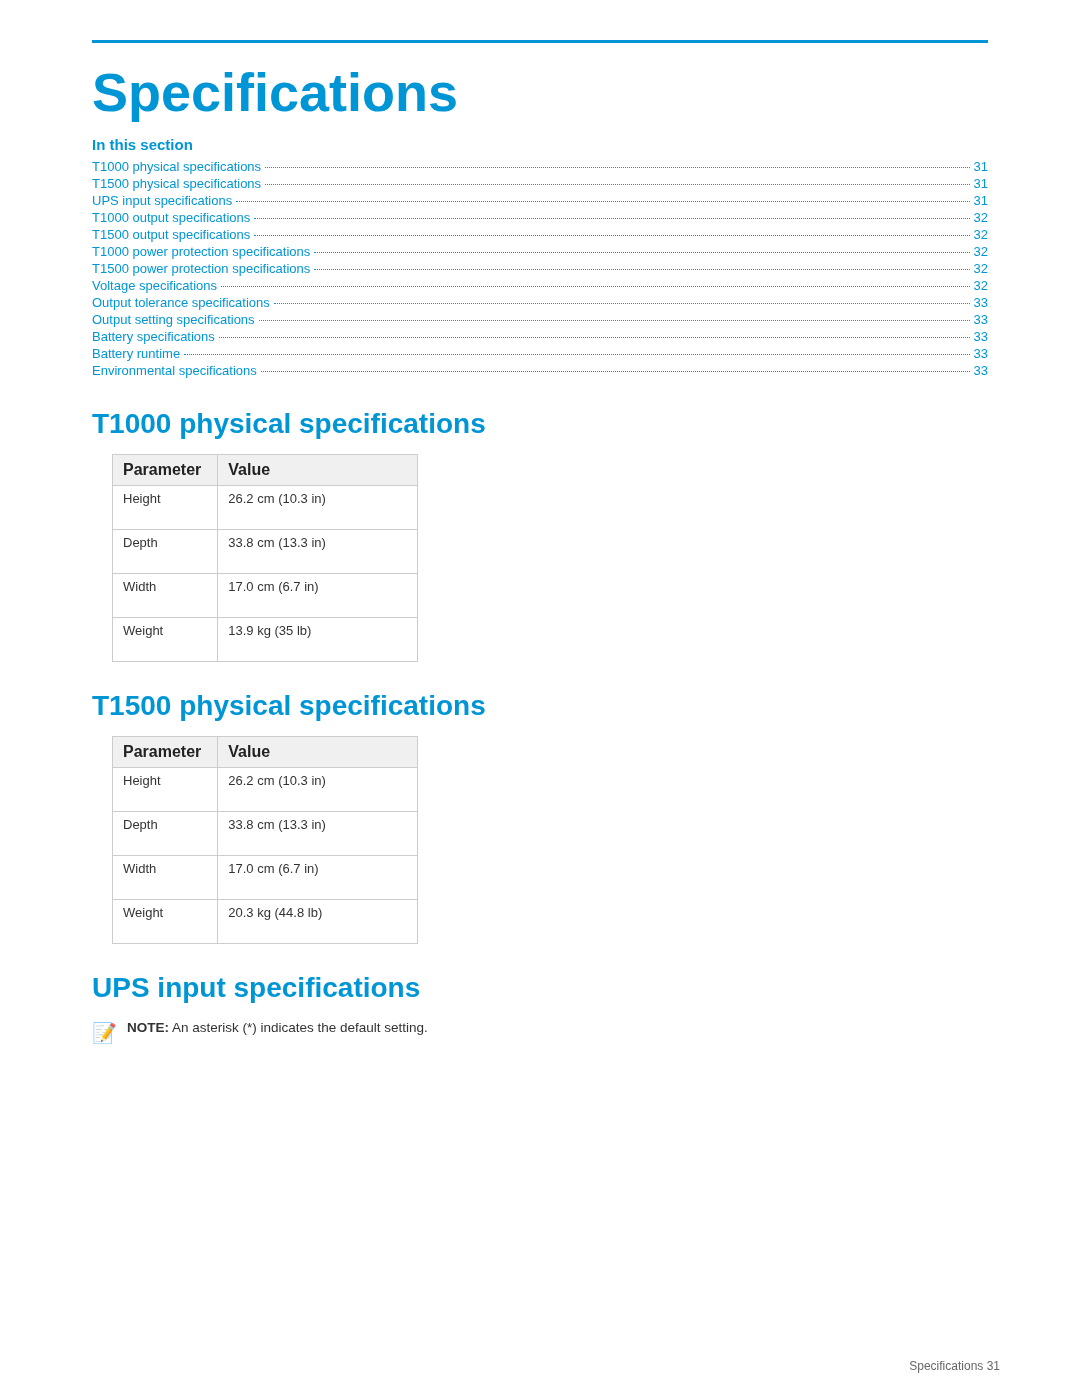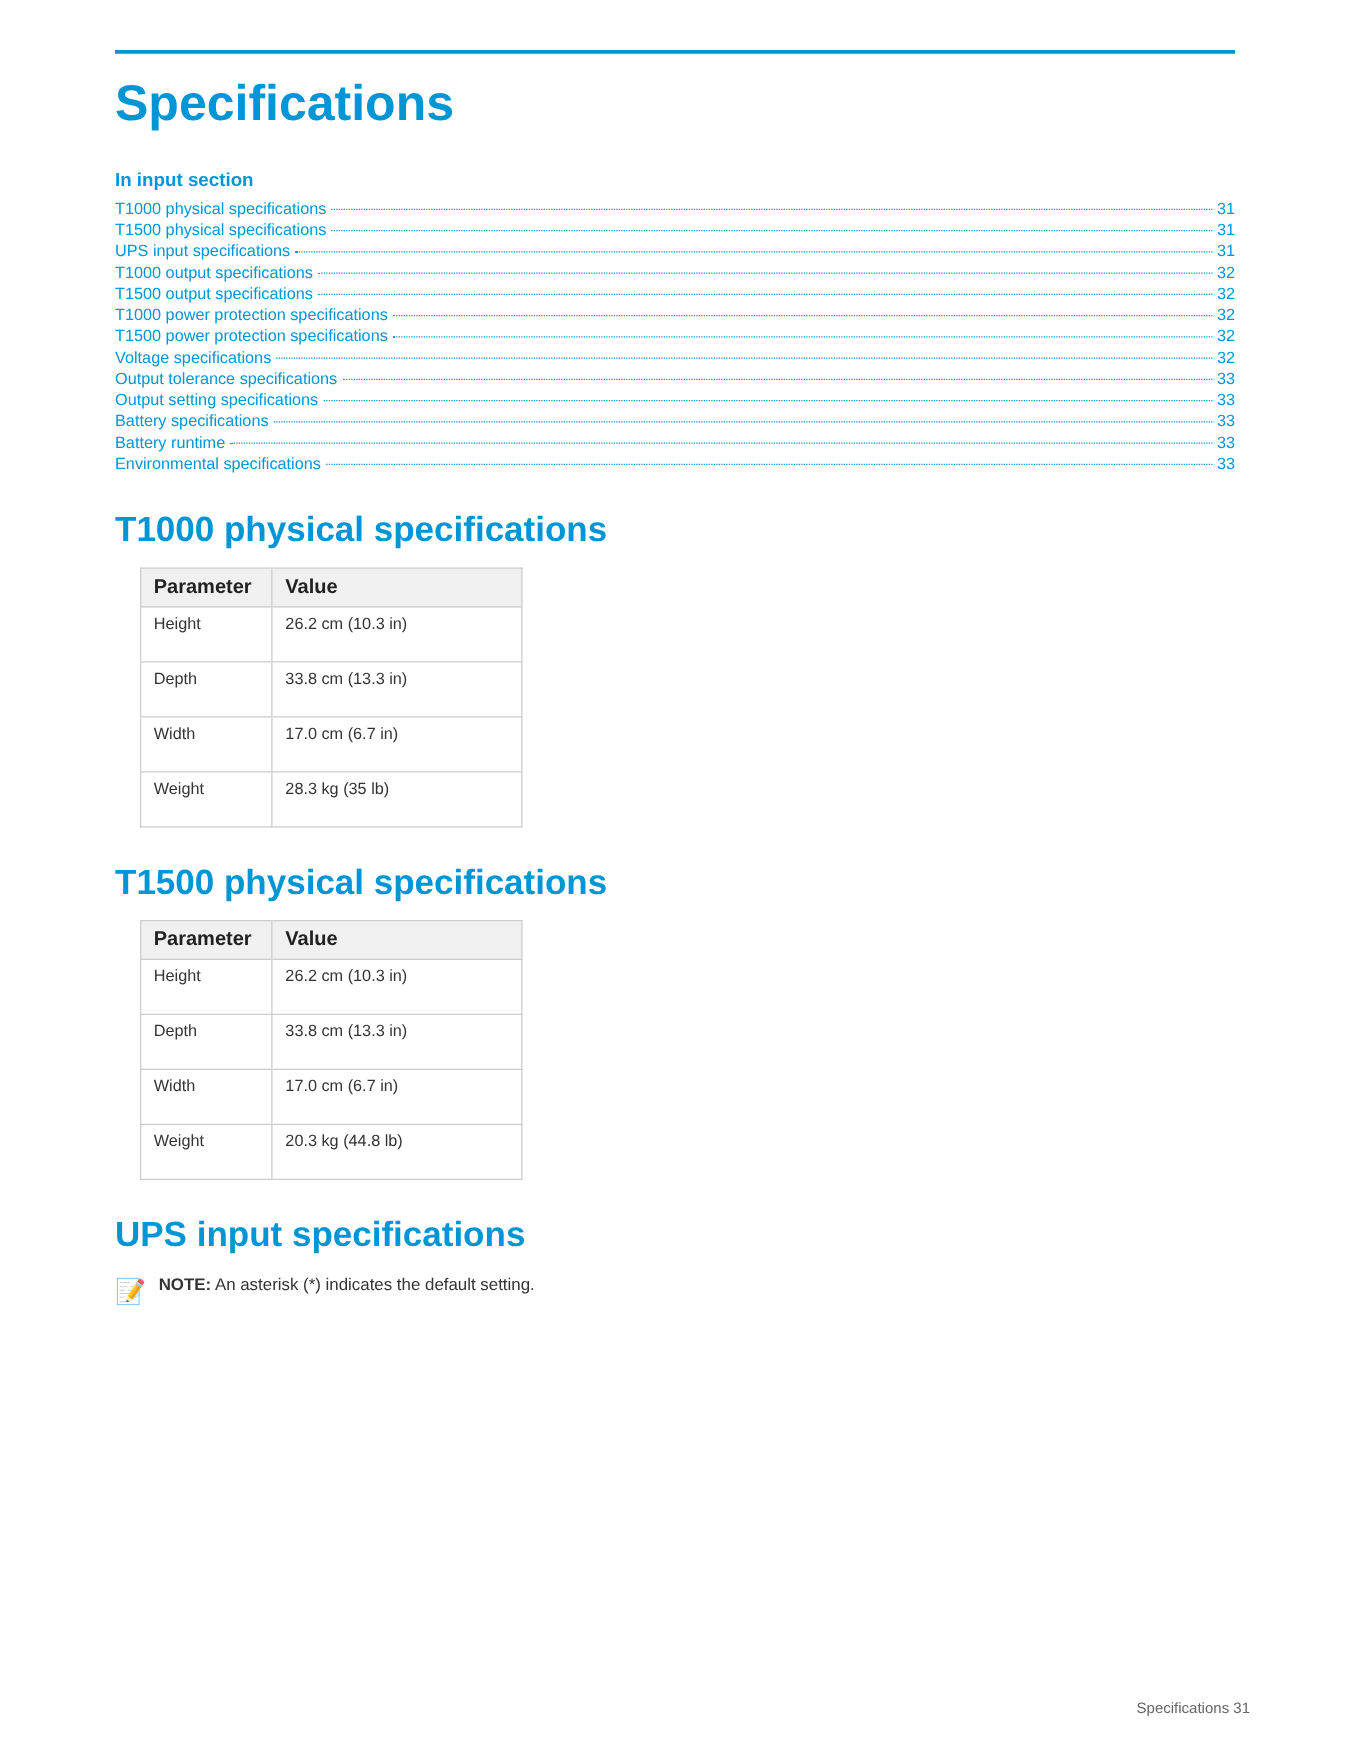--- a/index.html
+++ b/index.html
@@ -23,24 +23,24 @@
       max-width: 1080px;
     }
 
     .top-rule {
       border: none;
       border-top: 3px solid #0096d6;
       margin-bottom: 18px;
     }
 
     .page-title {
-      font-size: 40px;
-      font-weight: bold;
-      color: #0096d6;
-      margin-bottom: 30px;
+      font-size: 54px;
+      font-weight: bold;
+      color: #0096d6;
+      margin-bottom: 13px;
       font-family: Arial, Helvetica, sans-serif;
     }
 
     .in-this-section-label {
       font-size: 15px;
       font-weight: bold;
       color: #0096d6;
       margin-bottom: 6px;
     }
 
@@ -158,21 +158,21 @@
 </head>
 <body>
 
 <div class="page-container">
 
   <hr class="top-rule">
 
   <h1 class="page-title">Specifications</h1>
 
   <div>
-    <div class="in-this-section-label">In input section</div>
+    <div class="in-this-section-label">In this section</div>
     <ul class="toc-list" id="toc-list">
         <li class="toc-item">
       <a class="toc-link" href="#">T1000 physical specifications</a>
       <span class="toc-dots"></span>
       <span class="toc-page">31</span>
     </li>
         <li class="toc-item">
       <a class="toc-link" href="#">T1500 physical specifications</a>
       <span class="toc-dots"></span>
       <span class="toc-page">31</span>
@@ -252,21 +252,21 @@
           <tr>
       <td>Depth</td>
       <td>33.8 cm (13.3 in)</td>
     </tr>
           <tr>
       <td>Width</td>
       <td>17.0 cm (6.7 in)</td>
     </tr>
           <tr>
       <td>Weight</td>
-      <td>28.3 kg (35 lb)</td>
+      <td>13.9 kg (35 lb)</td>
     </tr>
         </tbody>
     </table>
   </div>
 
   <div>
     <h2 class="section-title">T1500 physical specifications</h2>
     <table class="spec-table">
       <thead>
         <tr>

